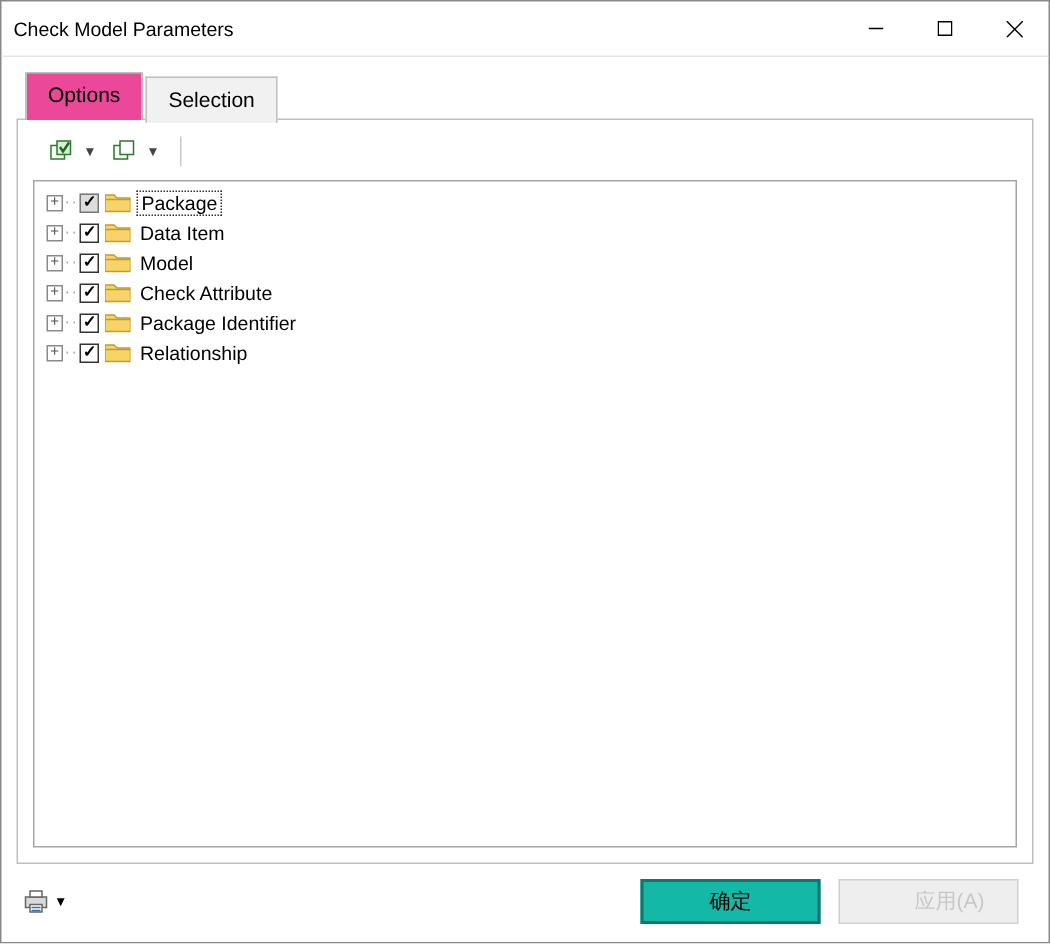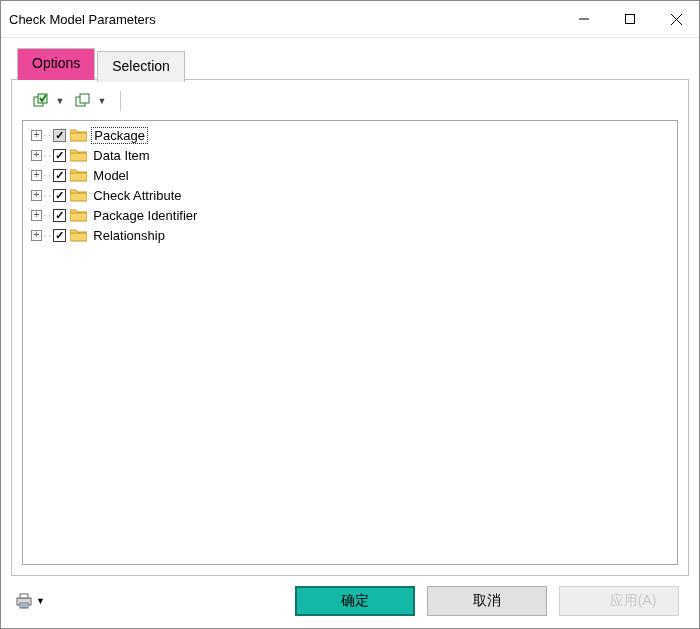--- a/index.html
+++ b/index.html
@@ -202,23 +202,20 @@
           <rect x="5" y="11" width="8" height="5" fill="#fff" stroke="#666"></rect>
           <line x1="6" y1="13" x2="12" y2="13" stroke="#3a6ea5"></line>
           <line x1="6" y1="15" x2="12" y2="15" stroke="#3a6ea5"></line>
         </svg>
         <span style="font-size:9px;">▼</span>
       </div>
       <div class="btns">
         <div class="btn-std default">
             <span>确定</span>
           </div>
-        <div class="btn-std">
-            <span>取消</span>
-          </div>
         <div class="btn-std disabled">
             <span>应用(A)</span>
           </div>
       </div>
     </div>
 
   </div>
 </div>
 
 </body></html>

